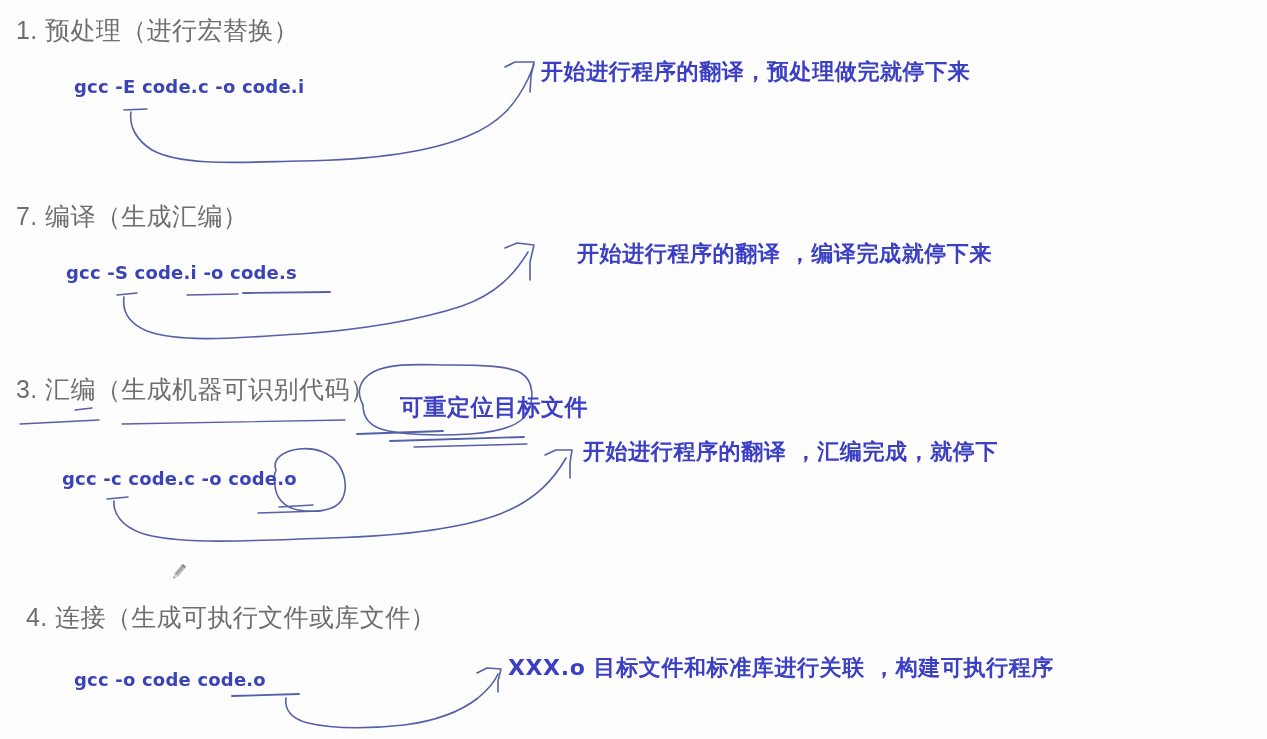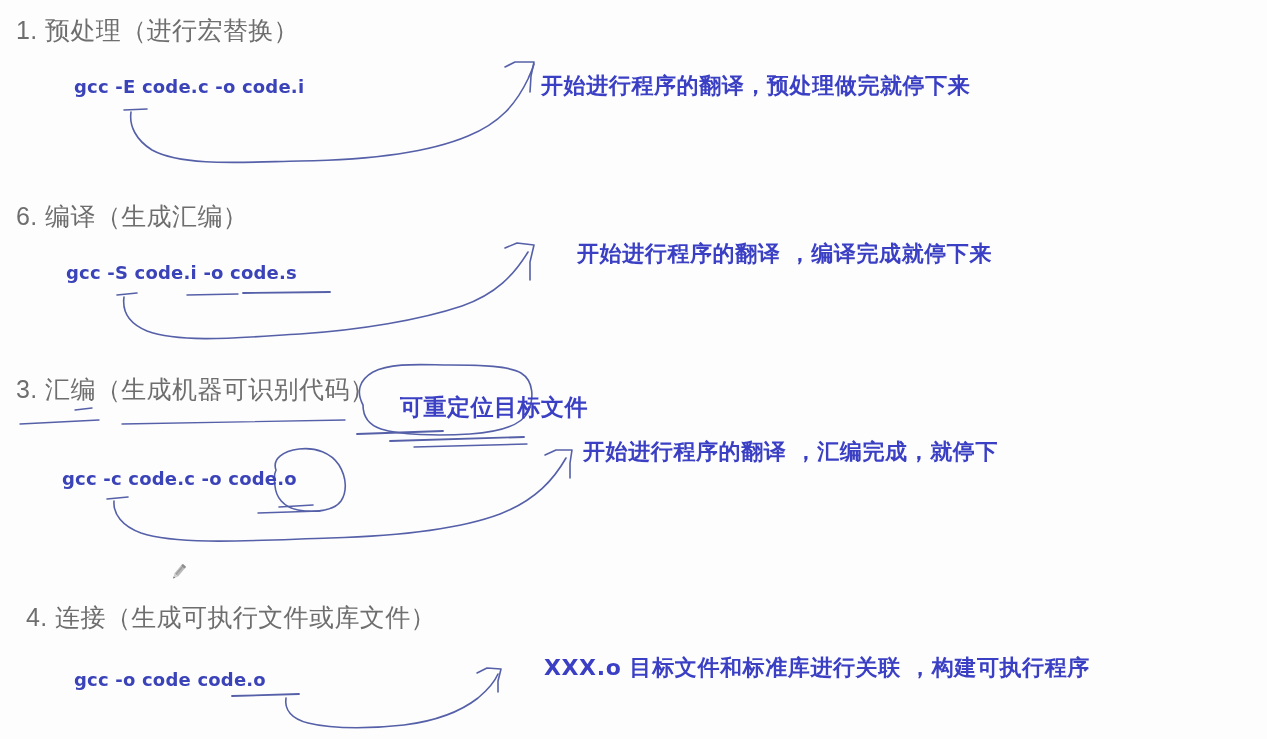--- a/index.html
+++ b/index.html
@@ -123,23 +123,23 @@
       <path d="M232,696 L299,694" stroke-width="1.8"></path>
 
       <path d="M286,698 C284,710 292,719 308,723 C336,730 378,728 404,725
                C436,721 460,712 478,698 C490,688 495,681 498,674"></path>
       <path d="M477,673 L487,668 L501,669 M501,669 L498,681 L498,692"></path>
     </g>
   </svg>
 
   <div class="step-title" style="left:16px; top:14px;">1. 预处理（进行宏替换）</div>
   <div class="cmd" style="left:74px; top:76px;">gcc -E code.c -o code.i</div>
-  <div class="note" style="left:541px; top:57px;margin-top:14px;">开始进行程序的翻译，预处理做完就停下来</div>
+  <div class="note" style="left:541px; top:57px;">开始进行程序的翻译，预处理做完就停下来</div>
 
-  <div class="step-title" style="left:16px; top:200px;">6. 编译（生成汇编）</div>
+  <div class="step-title" style="left:16px; top:200px;">7. 编译（生成汇编）</div>
   <div class="cmd" style="left:66px; top:262px;">gcc -S code.i -o code.s</div>
   <div class="note" style="left:557px; top:239px;margin-left:20px;">开始进行程序的翻译 ，编译完成就停下来</div>
 
   <div class="step-title" style="left:16px; top:373px;">3. 汇编（生成机器可识别代码）</div>
   <div class="tag-blue" style="left:356px; top:392px;margin-left:44px;">可重定位目标文件</div>
   <div class="cmd" style="left:62px; top:468px;">gcc -c code.c -o code.o</div>
   <div class="note" style="left:583px; top:437px;">开始进行程序的翻译 ，汇编完成，就停下</div>
 
   <div class="pencil-cursor" style="left:168px; top:560px;">
     <svg viewBox="0 0 24 24" width="22" height="24" xmlns="http://www.w3.org/2000/svg">
@@ -148,15 +148,15 @@
         <rect x="9.2" y="5.5" width="5.2" height="11" fill="#b9b9b9"></rect>
         <rect x="10.6" y="5.5" width="1.3" height="11" fill="#9a9a9a"></rect>
         <polygon points="9.2,16.5 14.4,16.5 11.8,21.5" fill="#cfcfcf"></polygon>
         <polygon points="10.7,19.6 12.9,19.6 11.8,21.5" fill="#636363"></polygon>
       </g>
     </svg>
   </div>
 
   <div class="step-title" style="left:26px; top:601px;">4. 连接（生成可执行文件或库文件）</div>
   <div class="cmd" style="left:74px; top:669px;">gcc -o code code.o</div>
-  <div class="note" style="left:508px; top:653px;margin-left:36px;">XXX.o 目标文件和标准库进行关联 ，构建可执行程序</div>
+  <div class="note" style="left:508px; top:653px;">XXX.o 目标文件和标准库进行关联 ，构建可执行程序</div>
 
 </div>
 
 </body></html>

